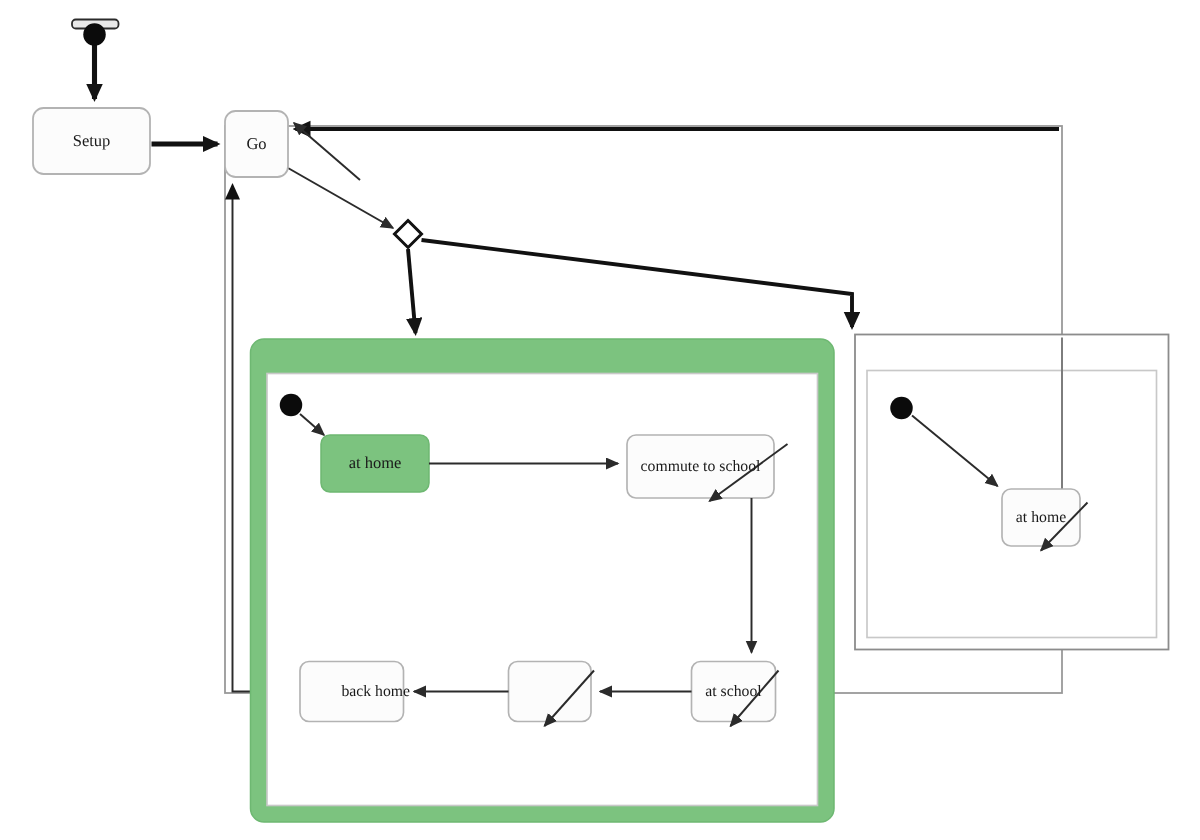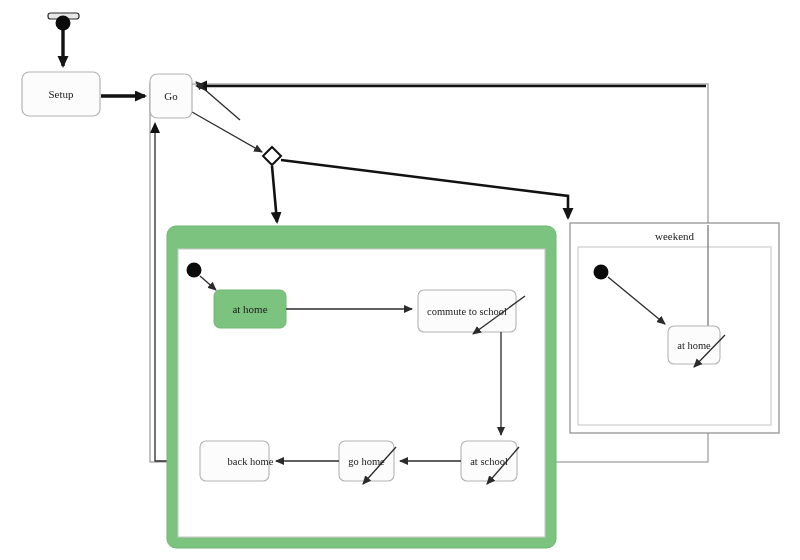--- a/index.html
+++ b/index.html
@@ -185,27 +185,25 @@
     <g>
       <path d="M272,147 L281,156 L272,165 L263,156 z" fill="#ffffff" stroke="#111111" stroke-width="2"></path>
     </g>
   </svg>
 
   <div class="node-label" style="left:22px; top:72px; width:78px; height:44px; font-size:11px;">Setup</div>
 
   <div class="node-label" style="left:150px; top:74px; width:42px; height:44px; font-size:11px;">Go</div>
 
 
-  <div class="node-label" style="left:570px; top:225px; width:209px; height:22px; font-size:11px;">weekend</div>
 
   <div class="node-label" style="left:214px; top:290px; width:72px; height:38px; font-size:11px;">at home</div>
 
   <div class="node-label" style="left:418px; top:290px; width:98px; height:42px; font-size:10.5px;">commute to school</div>
 
   <div class="node-label" style="left:461px; top:441px; width:56px; height:40px; font-size:10.5px;">at school</div>
 
-  <div class="node-label" style="left:339px; top:441px; width:55px; height:40px; font-size:10.5px;">go home</div>
 
   <div class="node-label" style="left:200px; top:441px; width:69px; height:40px; font-size:10.5px;padding-left:16px;">back home</div>
 
   <div class="node-label" style="left:668px; top:326px; width:52px; height:38px; font-size:10.5px;">at home</div>
 
 </div>
 
 </body></html>

